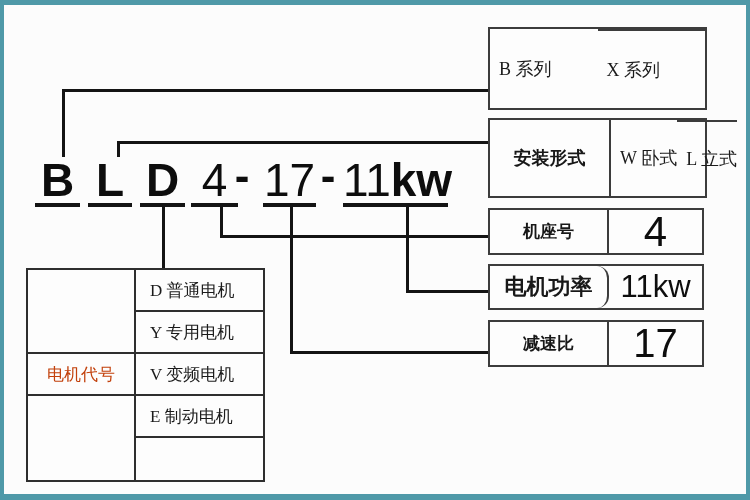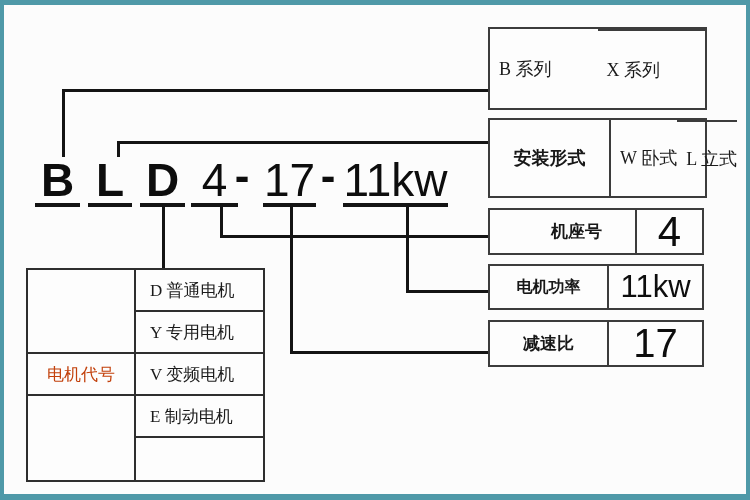--- a/index.html
+++ b/index.html
@@ -23,21 +23,21 @@
   
   .seg{
     position:absolute;top:150px;height:48px;
     border-bottom:4px solid #141414;
     font-size:46px;line-height:50px;
     text-align:center;white-space:nowrap;
     color:#0d0d0d;
   }
   .seg.bold{font-weight:bold;}
   .seg.semi{font-weight:600;}
-  .seg .unit{font-weight:normal;}
+  .seg .unit{font-weight:bold;}
   .dash{
     position:absolute;top:146px;height:48px;
     font-size:44px;line-height:50px;font-weight:600;
     text-align:center;color:#0d0d0d;
   }
   
   .hline,.vline{position:absolute;background:#141414;}
   .hline{height:3px;}
   .vline{width:3px;}
   
@@ -120,27 +120,27 @@
   </div>
 
   <div class="lbox" style="left:484px;top:113px;width:219px;height:80px;">
     <div class="lbl" style="width:121px;">安装形式</div>
     <div class="vals">
       <div class="vcell">W 卧式</div>
       <div class="vcell">L 立式</div>
     </div>
   </div>
 
-  <div class="lbox" style="left:484px;top:203px;width:216px;height:47px;padding-left:28px;">
+  <div class="lbox" style="left:484px;top:203px;width:216px;height:47px;">
     <div class="lbl" style="width:119px;font-size:17px;">机座号</div>
     <div class="bigval" style="font-size:42px;">4</div>
   </div>
 
   <div class="lbox" style="left:484px;top:259px;width:216px;height:46px;">
-    <div class="lbl" style="width:119px;font-size:16px;">电机功率</div>
+    <div class="lbl" style="width:119px;font-size:22px;border-radius:12px;">电机功率</div>
     <div class="bigval" style="font-size:31px;">11kw</div>
   </div>
 
   <div class="lbox" style="left:484px;top:315px;width:216px;height:47px;">
     <div class="lbl" style="width:119px;font-size:17px;">减速比</div>
     <div class="bigval" style="font-size:40px;">17</div>
   </div>
 
   <div class="mtable">
     <div class="lc b" style="grid-row:1/3;"></div>

